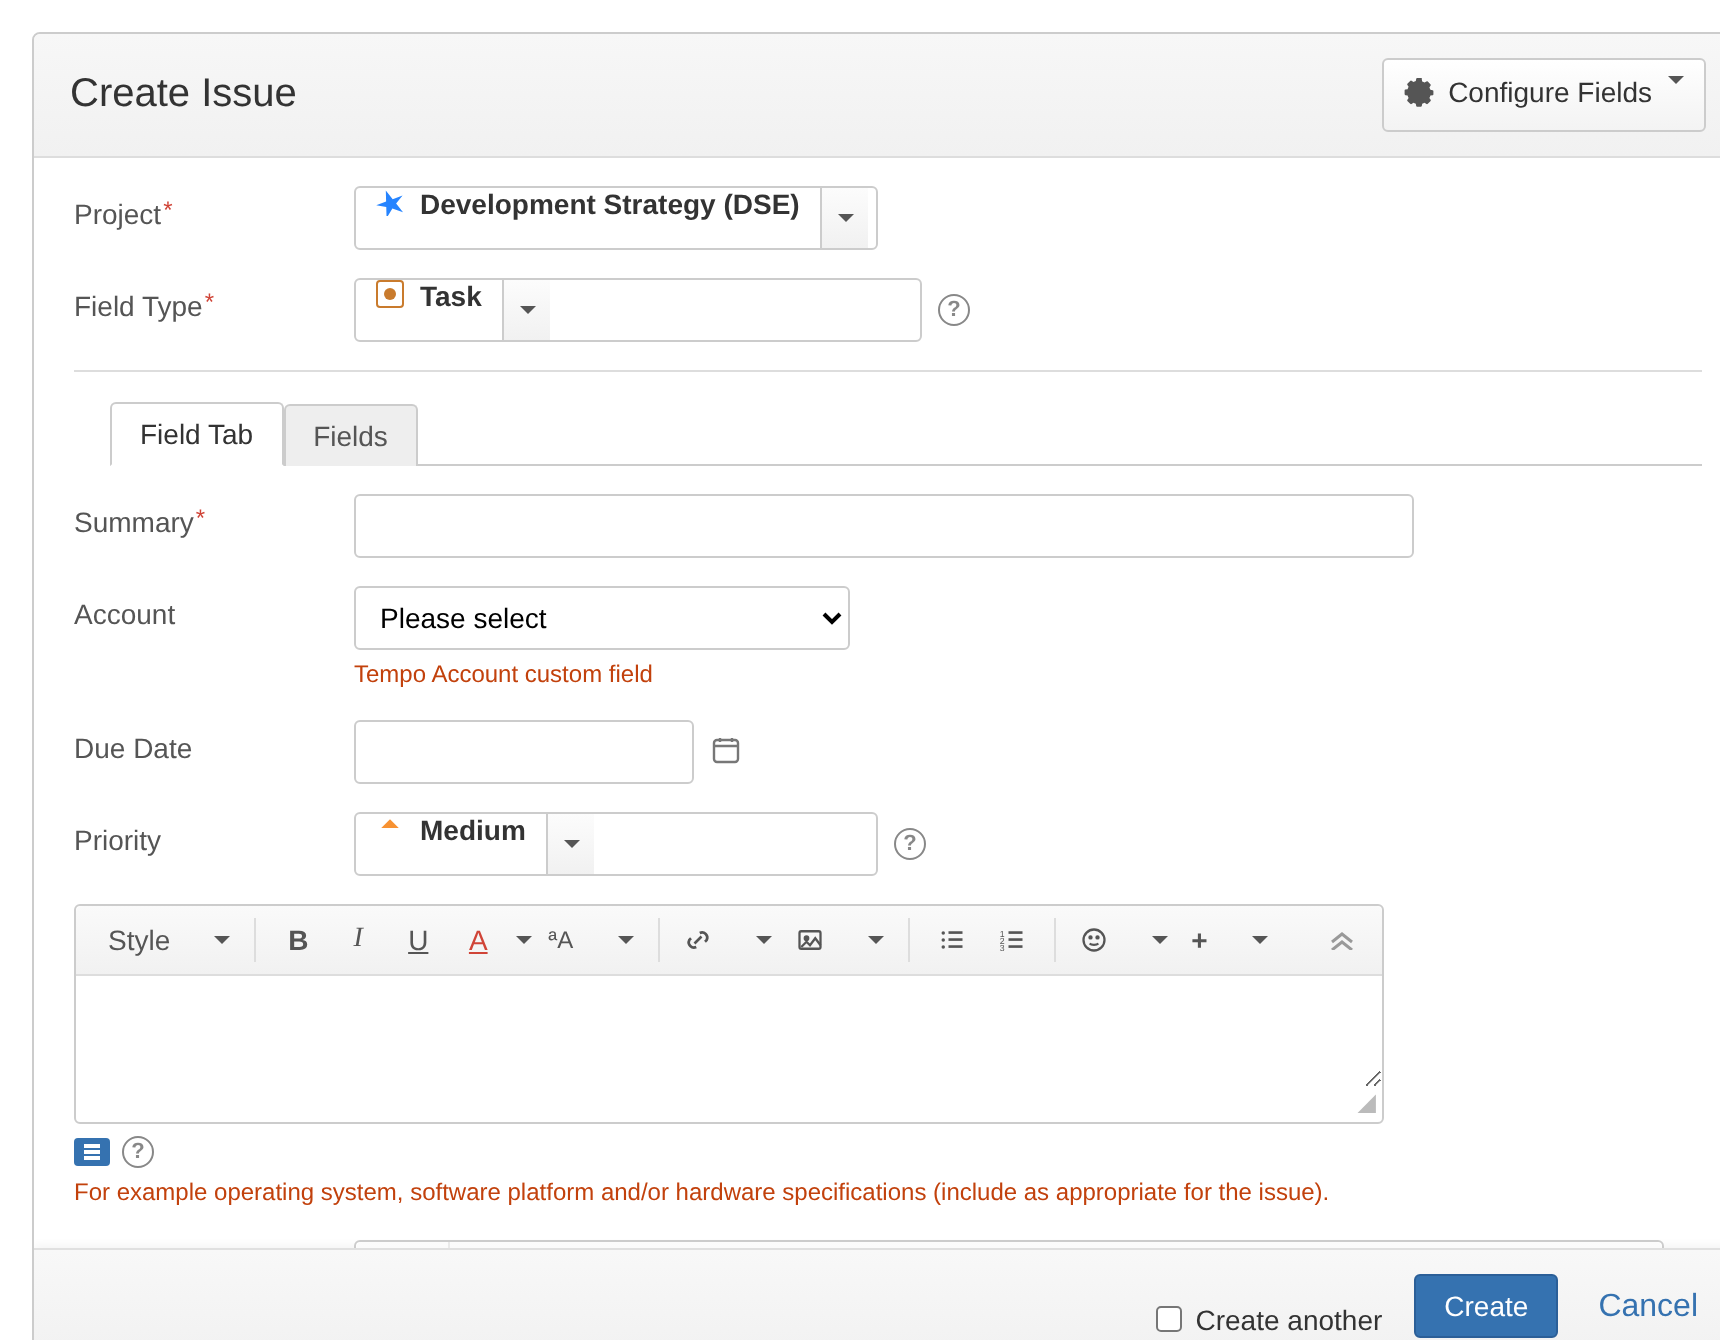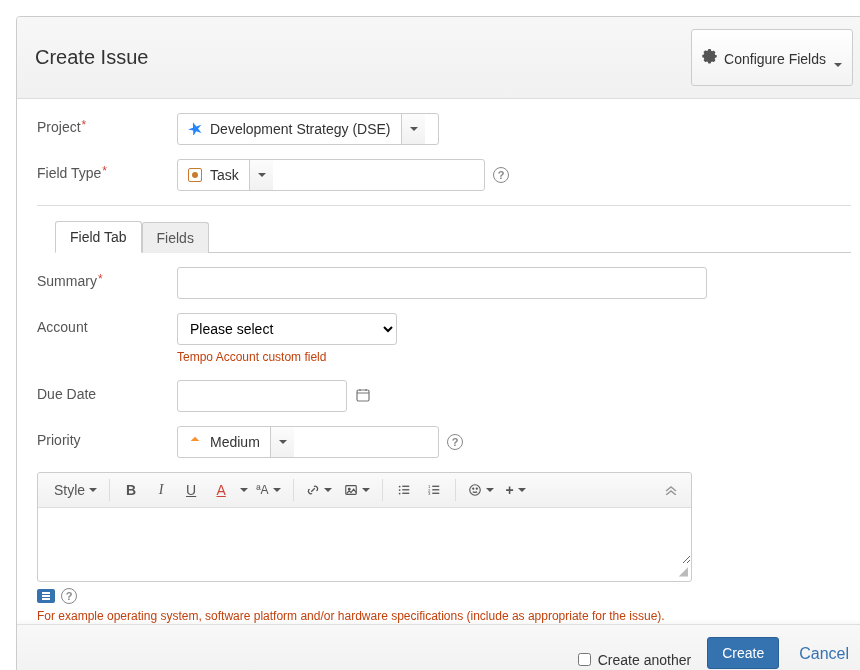--- a/index.html
+++ b/index.html
@@ -34,25 +34,25 @@
   }
   .dialog-title {
     font-size: 20px;
     color: #333;
     font-weight: 400;
   }
   .configure-btn {
     background: linear-gradient(#fff, #f3f3f3);
     border: 1px solid #ccc;
     border-radius: 3px;
-    padding: 18px 10px;
+    padding: 8px 10px;
     font-size: 14px;
     color: #333;
     display: inline-flex;
-    align-items: flex-end;
+    align-items: flex-start;
     gap: 6px;
     cursor: pointer;
   }
   .caret-down {
     display: inline-block;
     width: 0; height: 0;
     border-left: 4px solid transparent;
     border-right: 4px solid transparent;
     border-top: 4px solid #555;
     margin-left: 2px;
@@ -92,24 +92,25 @@
     display: inline-flex;
     align-items: stretch;
     border: 1px solid #ccc;
     border-radius: 3px;
     background: #fff;
     height: 32px;
     overflow: hidden;
   }
   .select-combo .select-value {
     display: flex;
-    align-items: center;
+    align-items: flex-start;
     padding: 0 10px;
     gap: 8px;
     min-width: 0;
+    font-weight: bold;
   }
   .select-combo .select-caret {
     width: 24px;
     border-left: 1px solid #ccc;
     background: linear-gradient(#fcfcfc, #f1f1f1);
     display: flex;
     align-items: center;
     justify-content: center;
     cursor: pointer;
   }
@@ -178,21 +179,21 @@
     font-size: 14px;
   }
   .date-input {
     width: 170px;
     height: 32px;
     border: 1px solid #ccc;
     border-radius: 3px;
     padding: 0 8px;
   }
   .select-native {
-    width: 220px;
+    width: 248px;
     height: 32px;
     border: 1px solid #ccc;
     border-radius: 3px;
     padding: 0 8px;
     font-size: 14px;
     background: #fff;
   }
   .rte {
     width: 655px;
     border: 1px solid #ccc;
@@ -224,21 +225,21 @@
     min-width: 26px;
     height: 26px;
     display: inline-flex;
     align-items: center;
     justify-content: center;
     color: #555;
     font-size: 14px;
     border-radius: 3px;
     cursor: pointer;
     padding: 0 4px;
-    gap: 2px;
+    gap: 20px;
   }
   .tb-collapse {
     margin-left: auto;
     padding-right: 6px;
     color: #888;
     cursor: pointer;
   }
   .rte-body {
     min-height: 56px;
     resize: vertical;
@@ -345,21 +346,21 @@
               </div>
           </div>
         </div>
       </div>
     </div>
 
     <div class="form-row">
       <div class="form-label required">Field Type</div>
       <div class="form-field">
         <div class="field-line">
-          <div class="select-combo" style="width:308px">
+          <div class="select-combo" style="width:284px">
             <div class="select-value">
               <span class="icon-svg" style="width:14px;height:14px;background:#fff;border:1px solid #c97b2d;border-radius:2px;display:inline-flex;align-items:center;justify-content:center;">
                 <span style="width:6px;height:6px;background:#c97b2d;border-radius:50%;"></span>
               </span>
               <span>Task</span>
             </div>
             <div class="select-caret">
                 <span class="caret-down"></span>
               </div>
           </div>

